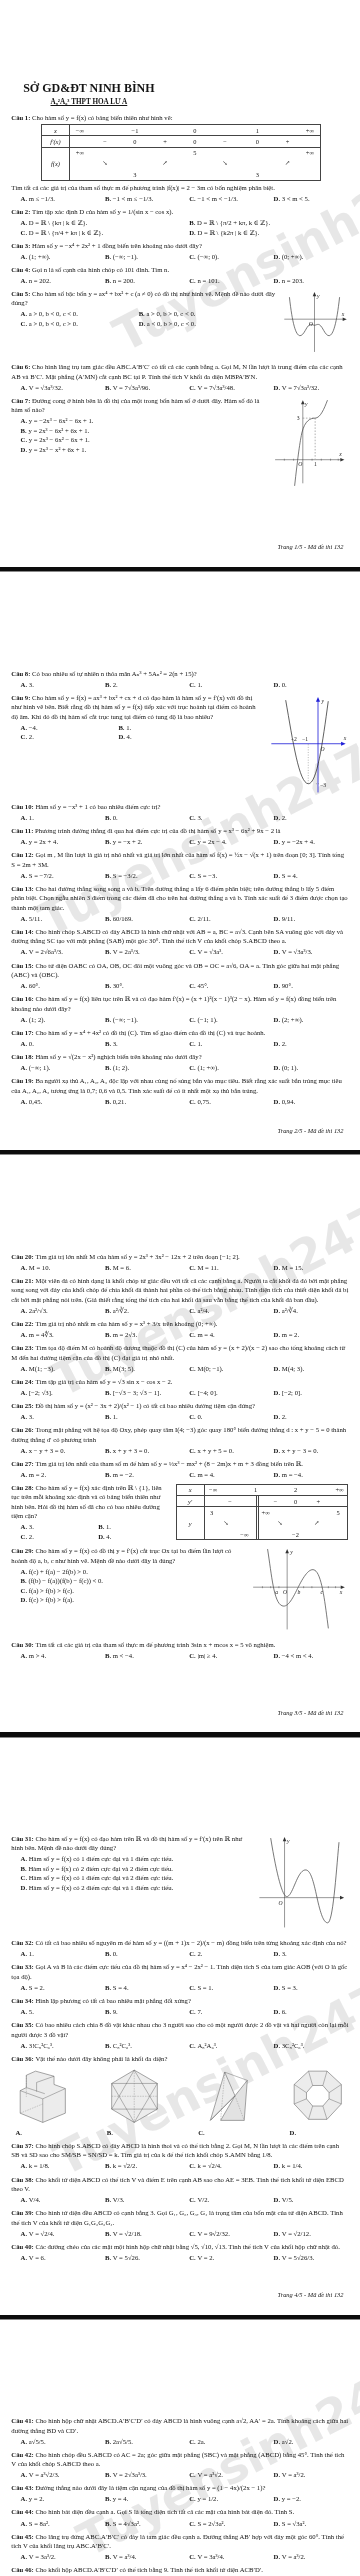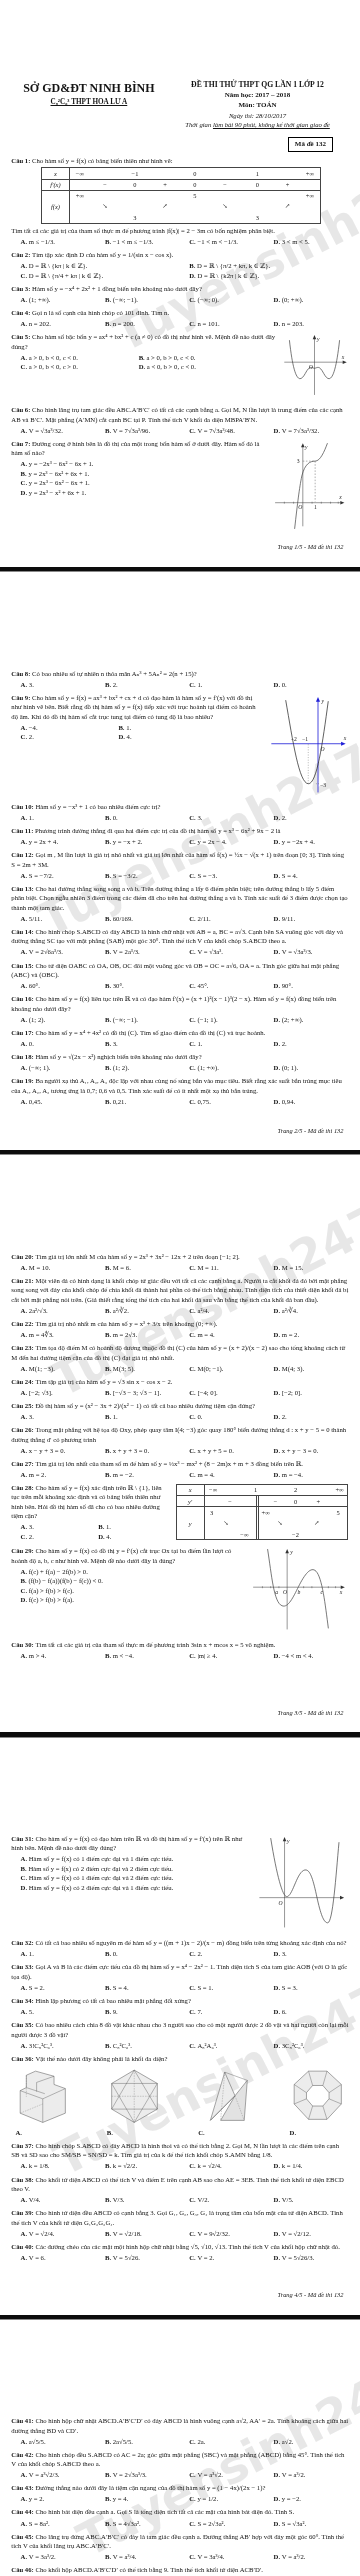--- a/index.html
+++ b/index.html
@@ -59,32 +59,22 @@
 </style>
 </head>
 <body>
 
 <div id="doc">
     <div class="page" style="height: 567px; padding-top: 13.4px;">
       <div class="wm" style="left: 88px; top: 216px;">Tuyensinh247.com</div>
   <div class="hdr">
     <div class="hdr-left">
       <div class="hl1">SỞ GD&amp;ĐT NINH BÌNH</div>
-      <div class="hl2">C₈²C₆³ THPT HOA LƯ A</div>
+      <div class="hl2">A₈²A₆³ THPT HOA LƯ A</div>
     </div>
-    <div class="hdr-right">
-      <div class="hr1">ĐỀ THI THỬ THPT QG LẦN 1 LỚP 12</div>
-      <div class="hr2">Năm học: 2017 – 2018</div>
-      <div class="hr3">Môn: TOÁN</div>
-      <div class="hr4">Ngày thi: 28/10/2017</div>
-      <div class="hr5"><span>Thời gian </span><span class="u">làm bài 90 phút, không kể thời gian giao đề</span></div>
-    </div>
-  </div>
-  <div class="code-box-wrap">
-    <div class="code-box">Mã đề 132</div>
   </div>
 <div class="q">
         <p class="stem"><span class="qnum">Câu 1: </span><span>Cho hàm số y = f(x) có bảng biến thiên như hình vẽ:</span></p>
         <div class="figC" style="width: 278px;">
           <div class="vtable" style="width: 278px;">
             <div class="vt-row">
               <div class="vt-label">x</div>
               <div class="vt-body" style="height: 10.3px;">
                 <span class="vt-a vt-top" style="left: 4%;">−∞</span>
                 <span class="vt-a vt-top" style="left: 26%;">−1</span>

